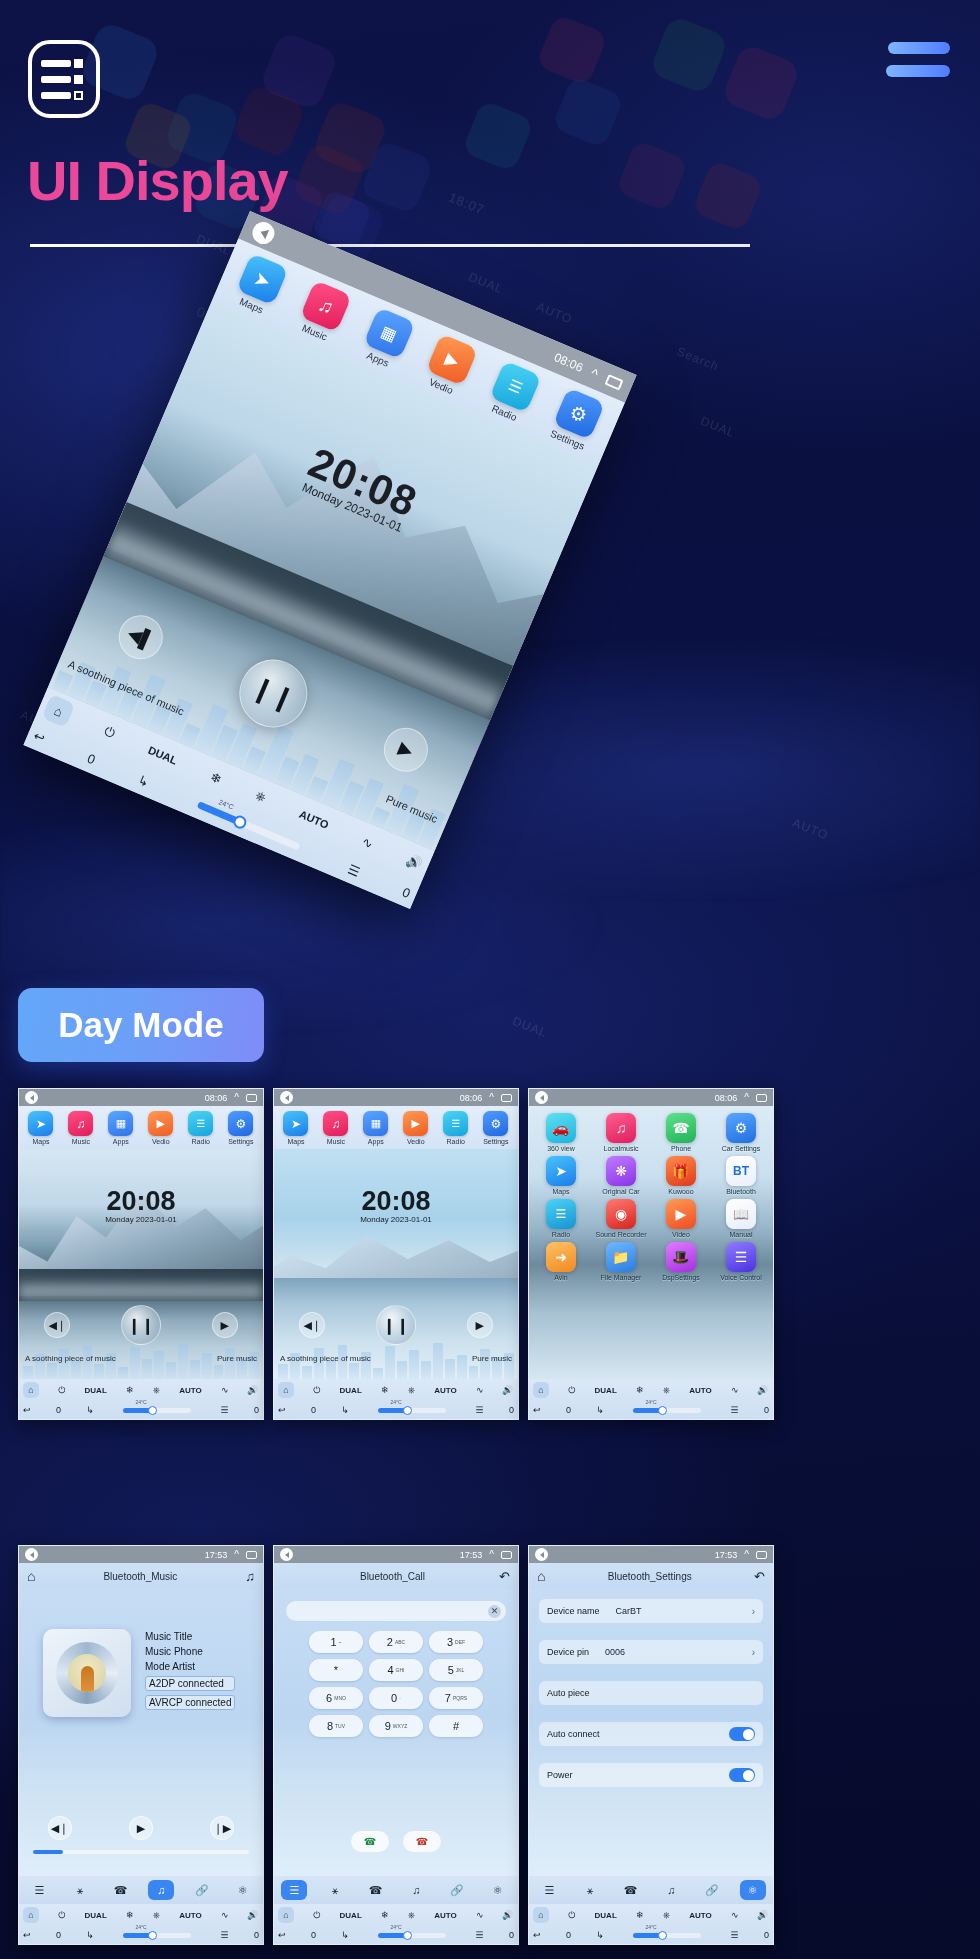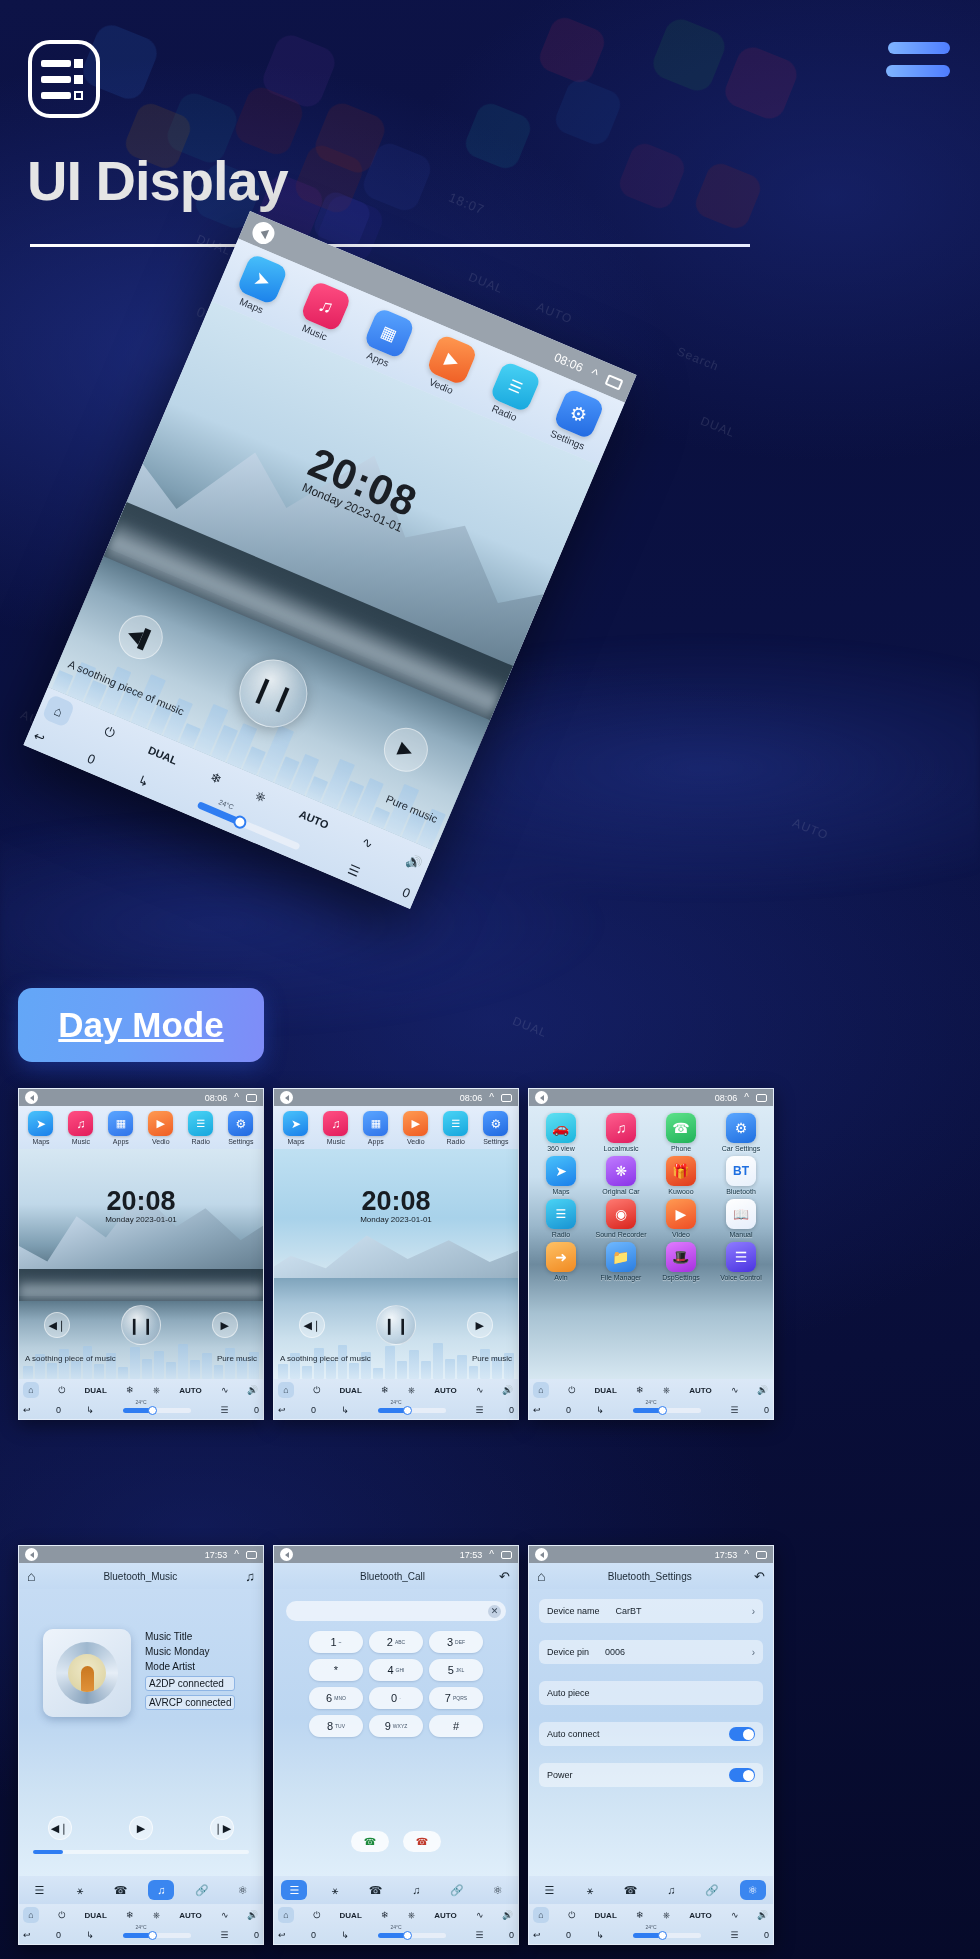--- a/index.html
+++ b/index.html
@@ -54,21 +54,21 @@
     position:absolute; right:30px; top:42px;
     display:flex; flex-direction:column; gap:11px; align-items:flex-end;
   }
   .ham-bar{ height:12px; border-radius:6px;
     background:linear-gradient(90deg,#7fb4ff,#4f7dff); }
   .ham-bar.b1{ width:62px; }
   .ham-bar.b2{ width:64px; }
 
   #page-title{
     position:absolute; left:27px; top:148px;
-    font-size:56px; font-weight:bold; color:#e5e5e5; letter-spacing:-1px;
+    font-size:56px; font-weight:bold; color:#ec4899; letter-spacing:-1px;
   }
   #title-rule{
     position:absolute; left:30px; top:244px; width:720px; height:3px;
     background:linear-gradient(90deg,#ffffff,#e8ecff);
   }
 
   
   #hero-wrap{
     position:absolute; left:120px; top:270px; width:420px; height:580px;
     transform:rotate(23deg);
@@ -186,21 +186,20 @@
     background:#fff;border:2px solid #2f7df2;}
 
   
   #daymode{
     position:absolute; left:18px; top:988px; width:246px; height:74px;
     border-radius:14px;
     background:linear-gradient(100deg,#63a7f7 0%,#6ba0f8 45%,#7f8cf8 100%);
     display:flex; align-items:center; justify-content:center;
     color:#fff; font-size:35px; font-weight:bold;
     box-shadow:0 6px 22px rgba(40,80,200,.45);
-    text-decoration:underline;
   }
 
   
   .thumb{
     position:absolute; width:246px; height:332px;
     background:#dfeaf7; overflow:hidden;
     display:flex; flex-direction:column;
     border:1px solid rgba(255,255,255,.18);
     box-shadow:0 5px 18px rgba(0,0,0,.45);
   }
@@ -826,21 +825,21 @@
   <div class="bt-body">
     <div class="disc">
       <div class="disc-inner">
         <div class="disc-core">
             <div class="disc-fig"></div>
           </div>
       </div>
     </div>
     <div class="bt-meta">
       <div>Music Title</div>
-      <div>Music Monday</div>
+      <div>Music Phone</div>
       <div>Mode Artist</div>
       <div class="bt-chip">A2DP  connected</div>
       <div class="bt-chip">AVRCP connected</div>
     </div>
     <div class="bt-ctrls">
       <div class="bt-cb">◀❘</div>
       <div class="bt-cb">▶</div>
       <div class="bt-cb">❘▶</div>
     </div>
     <div class="bt-bar">

